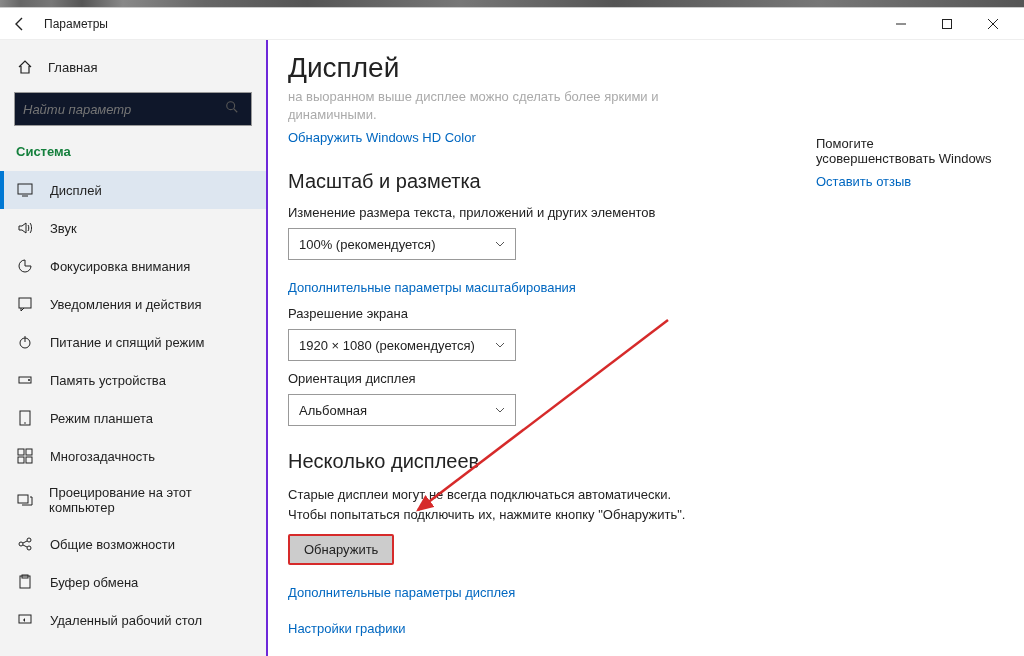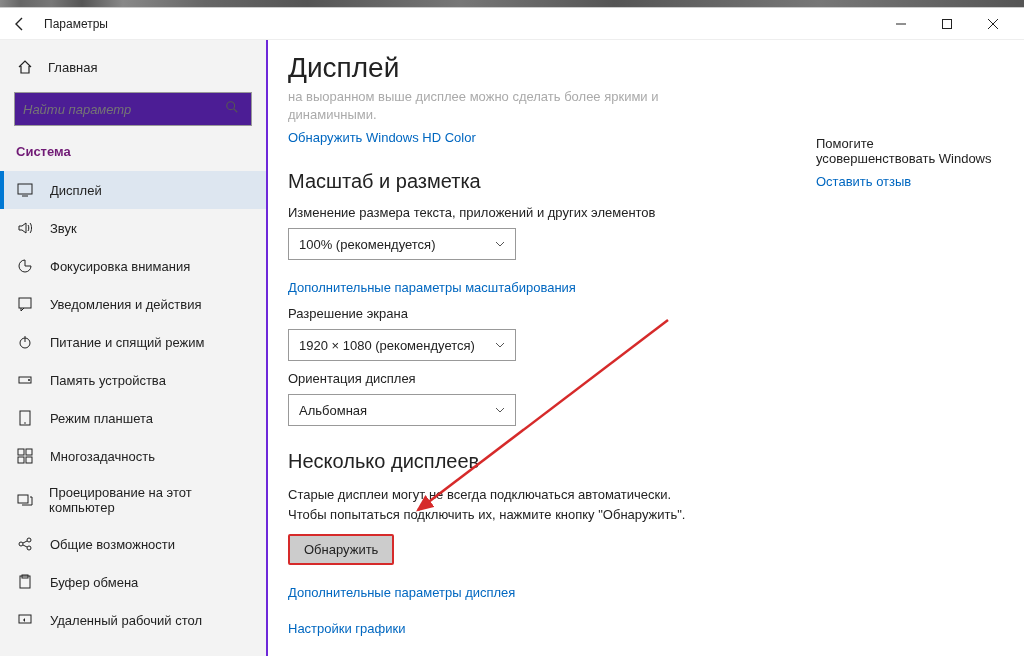--- a/index.html
+++ b/index.html
@@ -8,24 +8,24 @@
 .titlebar { height: 32px; display: flex; align-items: center; padding: 11px 8px; background: #fff; border-bottom: 1px solid #eee; }
 .titlebar .back { width: 24px; height: 24px; display: flex; align-items: center; justify-content: center; cursor: pointer; }
 .titlebar .title { margin-left: 12px; font-size: 12px; color: #222; }
 .titlebar .win-controls { margin-left: auto; display: flex; }
 .titlebar .win-controls div { width: 46px; height: 32px; display: flex; align-items: center; justify-content: center; cursor: pointer; }
 .main { display: flex; height: calc(656px - 40px); }
 .sidebar { width: 268px; background: #f3f3f3; border-right: 2px solid #6d28d9; padding-top: 12px; overflow-y: auto; }
 .home-row { display: flex; align-items: center; padding: 6px 16px 10px 16px; cursor: pointer; }
 .home-row .icon { width: 18px; height: 18px; margin-right: 14px; display: flex; align-items: center; justify-content: center; }
 .home-row span { font-size: 13px; color: #222; }
-.search-box { margin: 6px 14px 14px 14px; height: 34px; border: 1px solid #999; background: #4c1d95; display: flex; align-items: center; padding: 0 8px; }
+.search-box { margin: 6px 14px 14px 14px; height: 34px; border: 1px solid #999; background: #0f172a; display: flex; align-items: center; padding: 0 8px; }
 .search-box input { border: none; outline: none; flex: 1; font-size: 13px; font-style: italic; color: #888; background: transparent; }
 .search-box .sicon { width: 18px; height: 18px; color: #666; }
-.section-label { padding: 4px 16px 12px 16px; font-size: 13px; font-weight: 600; color: #701a75; }
+.section-label { padding: 4px 16px 12px 16px; font-size: 13px; font-weight: 600; color: #15803d; }
 .nav-item { display: flex; align-items: center; padding: 10px 16px; cursor: pointer; font-size: 13px; color: #222; position: relative; }
 .nav-item .icon { width: 18px; height: 18px; margin-right: 16px; display: flex; align-items: center; justify-content: center; color: #333; }
 .nav-item.active { background: #dde6f0; }
 .nav-item.active::before { content: ""; position: absolute; left: 0; top: 0; bottom: 0; width: 4px; background: #0078d4; }
 .content { flex: 1; padding: 12px 36px 20px 20px; overflow-y: auto; position: relative; }
 .content h1 { font-size: 28px; font-weight: 400; color: #222; margin-bottom: 4px; }
 .muted-note { font-size: 13px; color: #aaa; line-height: 1.4; max-width: 380px; }
 .link { color: #0067c0; font-size: 13px; cursor: pointer; margin-top: 6px; display: inline-block; }
 .link-block { margin-top: 14px; }
 h2 { font-size: 20px; font-weight: 400; color: #222; margin-top: 24px; margin-bottom: 12px; }

